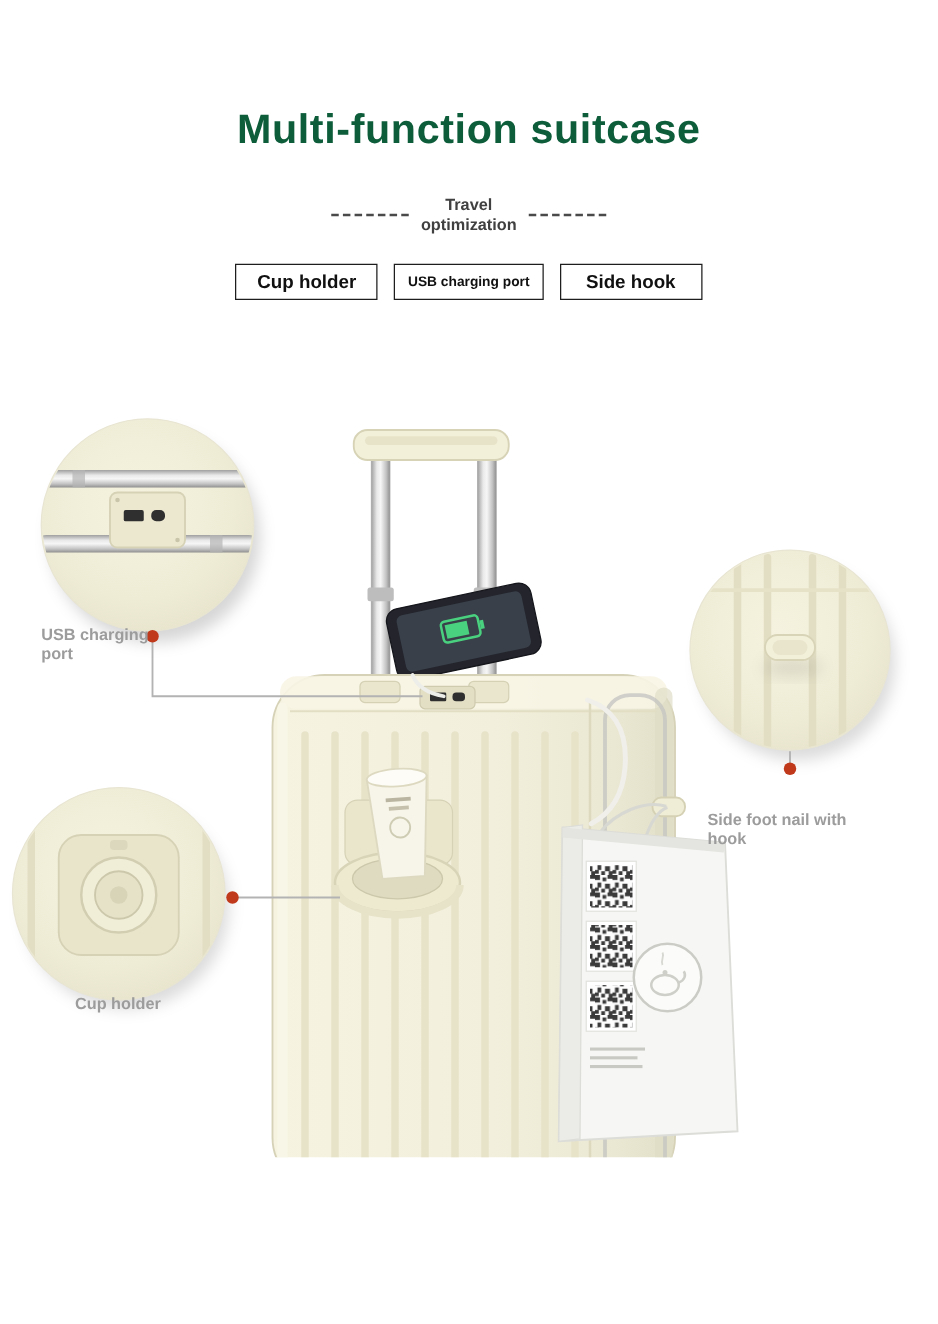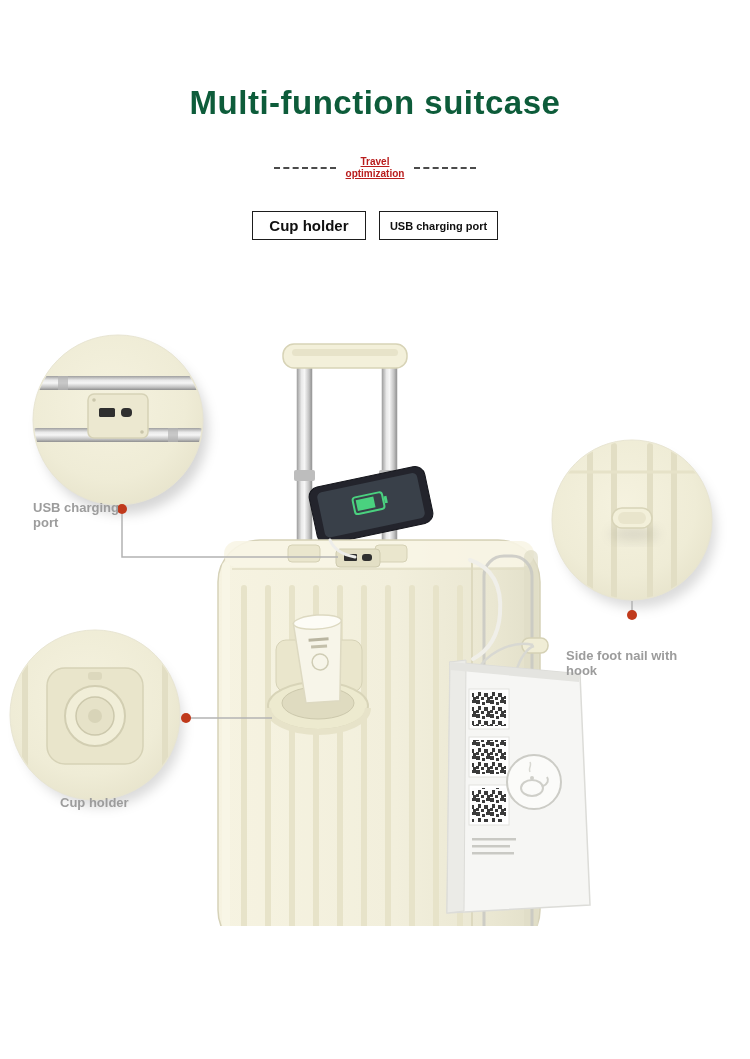--- a/index.html
+++ b/index.html
@@ -6,21 +6,21 @@
   html,body { background:#ffffff; }
   body { font-family:"Liberation Sans", sans-serif; }
   .stage { position:relative; width:750px; height:926px; background:#ffffff; overflow:hidden; }
 
   .title { position:absolute; top:84px; left:0; width:100%; text-align:center;
            font-size:33px; font-weight:800; color:#0d5c3a; letter-spacing:.5px; }
 
   .subtitle-row { position:absolute; top:156px; left:0; width:100%;
                   display:flex; align-items:center; justify-content:center; gap:10px; }
   .dash { width:62px; height:0; border-top:2px dashed #4a4a4a; }
-  .subtitle-text { font-size:10px; font-weight:bold; color:#b91c1c; text-align:center; line-height:1.2;text-decoration:underline; }
+  .subtitle-text { font-size:13px; font-weight:bold; color:#404040; text-align:center; line-height:1.2; }
 
   .boxes { position:absolute; top:211px; left:0; width:100%;
            display:flex; justify-content:center; gap:13px; }
   .fbox { border:1.6px solid #1d1d1d; background:#ffffff; min-width:114px; height:29px;
           display:flex; align-items:center; justify-content:center;
           font-weight:bold; color:#101010; padding:0 10px; }
   .fbox.normal { font-size:15px; }
   .fbox.small  { font-size:11px; }
 
   .illus { position:absolute; left:0; top:0; width:750px; height:1059px; }
@@ -42,20 +42,21 @@
     <span class="subtitle-text">
       <span>Travel</span><br>
       <span>optimization</span>
     </span>
     <span class="dash"></span>
   </div>
 
   <div class="boxes">
     <div class="fbox normal">Cup holder</div>
     <div class="fbox small">USB charging port</div>
+    <div class="fbox normal">Side hook</div>
   </div>
 
   <svg class="illus" viewBox="0 0 750 1059" aria-hidden="true">
     <defs>
       <linearGradient id="silverV" x1="0" y1="0" x2="1" y2="0">
         <stop offset="0" stop-color="#9f9f9f"></stop>
           <stop offset="0.3" stop-color="#e9e9e9"></stop>
         <stop offset="0.5" stop-color="#f6f6f6"></stop>
           <stop offset="0.8" stop-color="#c2c2c2"></stop>
         <stop offset="1" stop-color="#8f8f8f"></stop>

